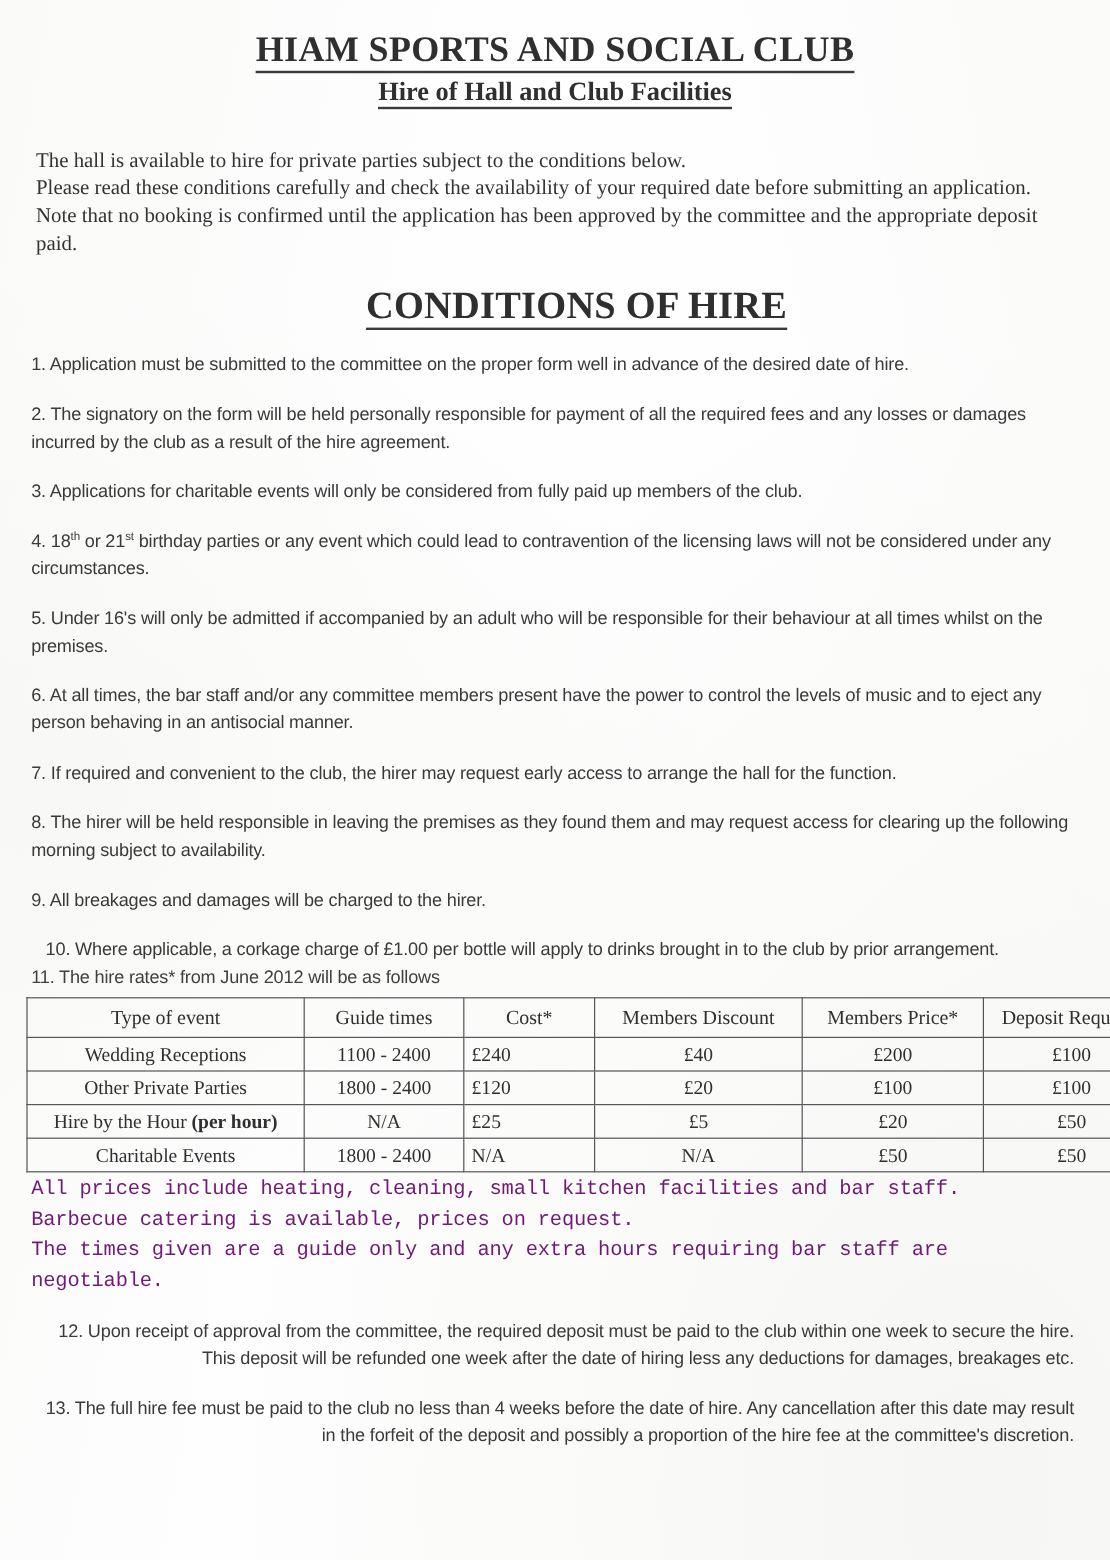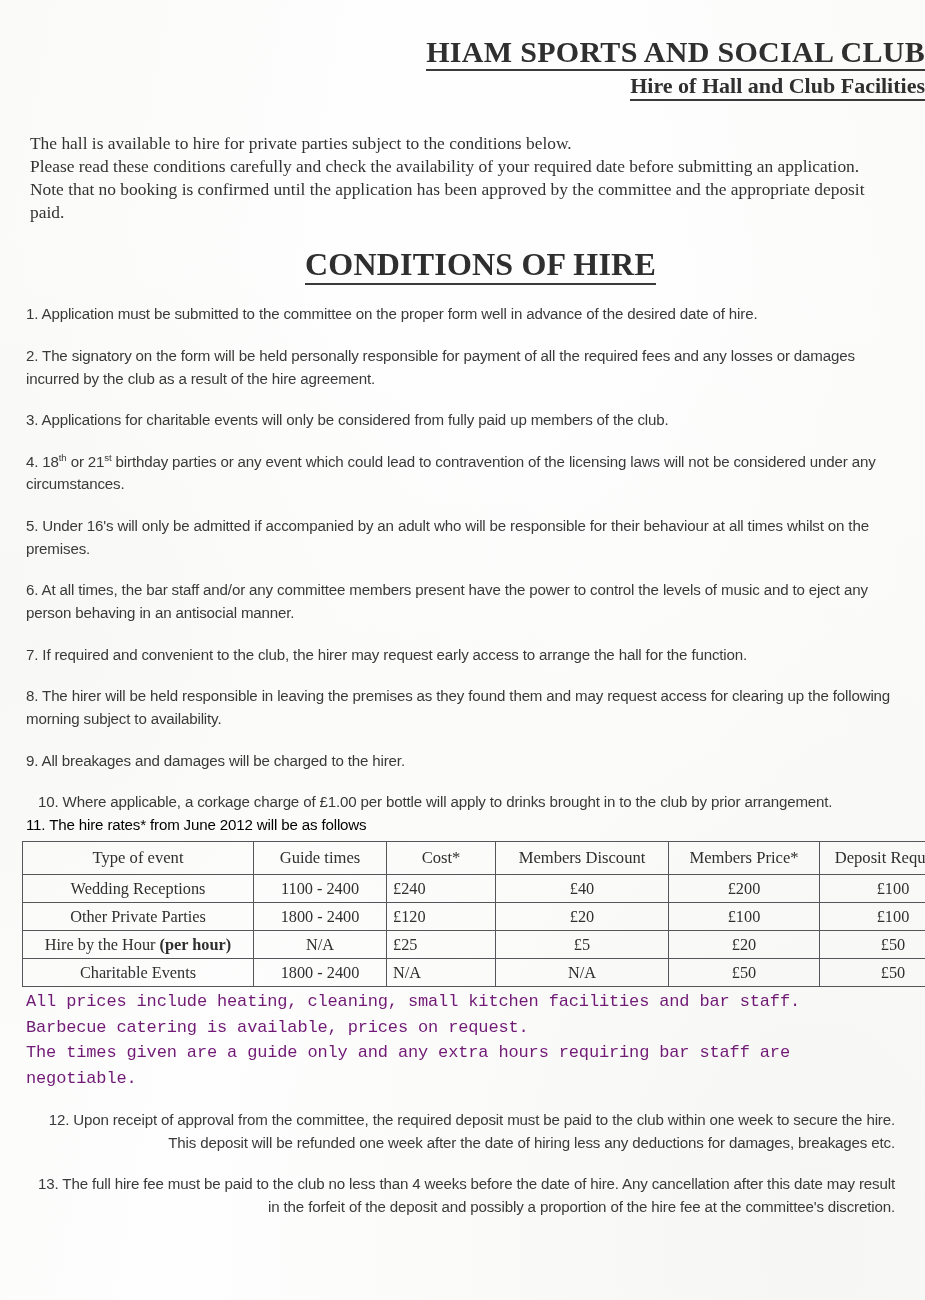--- a/index.html
+++ b/index.html
@@ -30,22 +30,22 @@
       #fefefe;
   }
   .sheet {
     position: absolute;
     inset: 0;
     padding: 0;
   }
 
   
   .title-block {
-    text-align: right;
-    padding-top: 36px;
+    text-align: center;
+    padding-top: 26px;
   }
   .doc-title {
     font-family: "Liberation Serif", serif;
     font-weight: bold;
     font-size: 30px;
     letter-spacing: 0.3px;
     color: #2f2f2f;
     margin: 0;
     line-height: 1.05;
   }
@@ -104,21 +104,21 @@
   .condition sup {
     font-size: 0.64em;
     vertical-align: super;
     line-height: 0;
   }
 
   .rates-line {
     font-family: "Liberation Sans", sans-serif;
     font-size: 15.1px;
     line-height: 1.5;
-    color: #000000;
+    color: #404040;
     letter-spacing: -0.15px;
     margin: 0 0 4px 0;
     padding: 0 30px 0 26px;
   }
 
   
   .table-wrap {
     padding: 0 0 0 22px;
   }
   table.rates {

